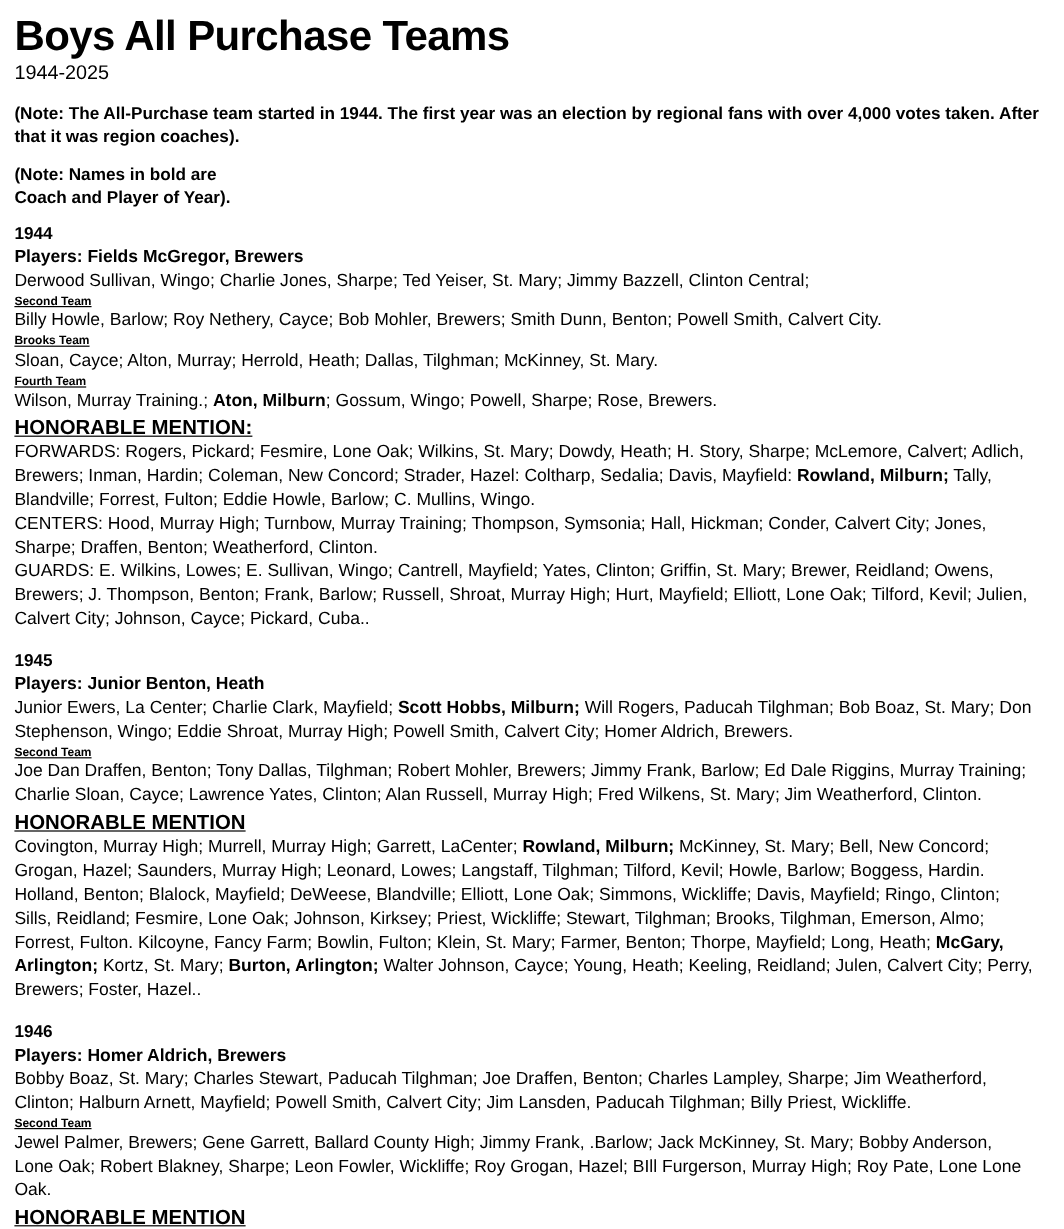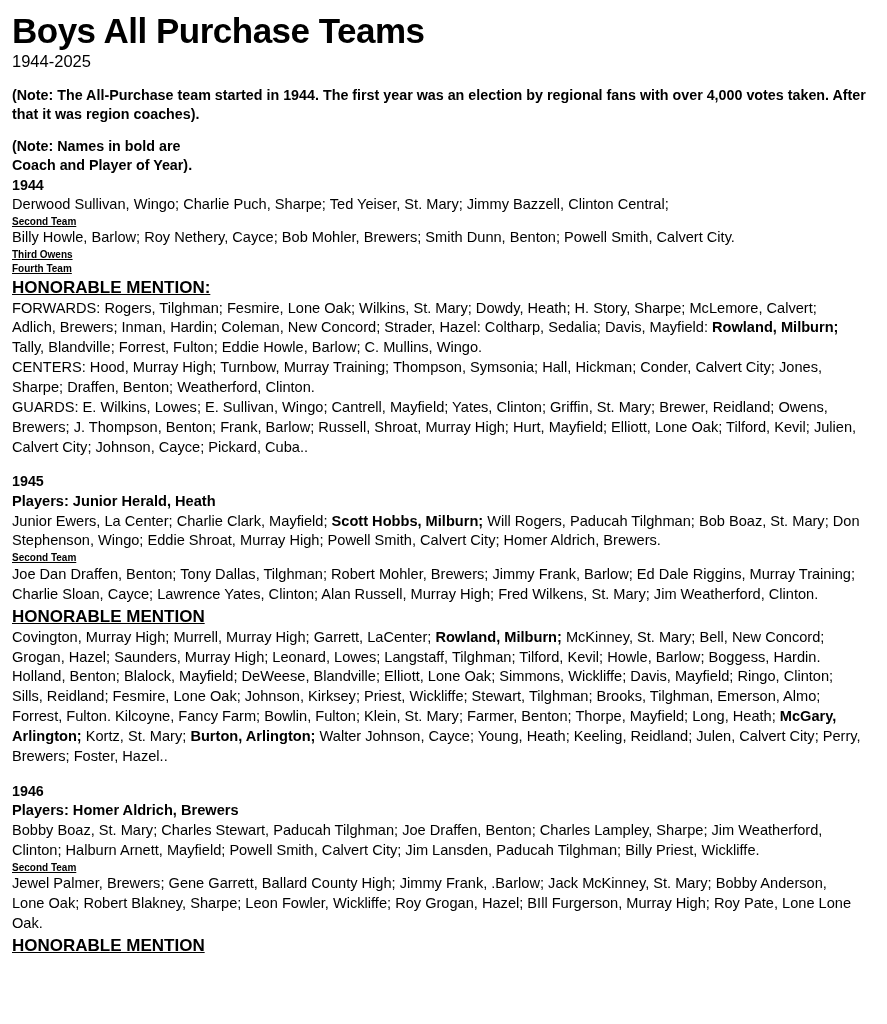--- a/index.html
+++ b/index.html
@@ -37,21 +37,21 @@
     margin: 0 0 14px 0;
   }
   .note {
     font-size: 14.3px;
     font-weight: bold;
     line-height: 1.33;
     margin: 0 0 13px 0;
     max-width: 862px;
   }
   .note.tight {
-    margin-bottom: 1px;
+    margin-bottom: 11px;
   }
   .year-block {
     margin: 0 12px 15px 0;
   }
   .year-heading {
     font-size: 14.3px;
     font-weight: bold;
     line-height: 1.36;
     margin: 0;
   }
@@ -98,38 +98,41 @@
 
   <h1 class="doc-title">Boys All Purchase Teams</h1>
   <div class="doc-subtitle">1944-2025</div>
 
   <p class="note">(Note: The All-Purchase team started in 1944. The first year was an election by regional fans with over 4,000 votes taken. After that it was region coaches).</p>
   <p class="note tight" style="white-space:pre-line;">(Note: Names in bold are
 Coach and Player of Year).</p>
 
   <section class="year-block">
     <div class="year-heading">1944</div>
-    <div class="body-line">Derwood Sullivan, Wingo; Charlie Puch, Sharpe; Ted Yeiser, St. Mary; Jimmy Bazzell, Clinton Central;</div>
+    <div class="players-line">Players: Fields McGregor, Brewers</div>
+    <div class="body-line">Derwood Sullivan, Wingo; Charlie Jones, Sharpe; Ted Yeiser, St. Mary; Jimmy Bazzell, Clinton Central;</div>
 
     <div class="team-label"><span>Second Team </span></div>
     <div class="body-line">Billy Howle, Barlow; Roy Nethery, Cayce; Bob Mohler, Brewers; Smith Dunn, Benton; Powell Smith, Calvert City.</div>
 
-    <div class="team-label"><span>Third Owens</span></div>
+    <div class="team-label"><span>Brooks Team</span></div>
+    <div class="body-line">Sloan, Cayce; Alton, Murray; Herrold, Heath; Dallas, Tilghman; McKinney, St. Mary.</div>
 
     <div class="team-label"><span>Fourth Team</span></div>
+    <div class="body-line"><span>Wilson, Murray Training.; </span><b>Aton, Milburn</b><span>;  Gossum, Wingo; Powell, Sharpe; Rose, Brewers.</span></div>
 
     <div class="hm-label"><span>HONORABLE MENTION:</span></div>
-    <div class="body-line"><span>FORWARDS: Rogers, Tilghman; Fesmire, Lone Oak; Wilkins, St. Mary; Dowdy, Heath; H. Story, Sharpe; McLemore,  Calvert; Adlich, Brewers; Inman, Hardin; Coleman, New Concord; Strader, Hazel: Coltharp, Sedalia; Davis, Mayfield: </span><b>Rowland, Milburn;</b><span> Tally, Blandville; Forrest, Fulton; Eddie Howle, Barlow; C. Mullins, Wingo.</span></div>
+    <div class="body-line"><span>FORWARDS: Rogers, Pickard; Fesmire, Lone Oak; Wilkins, St. Mary; Dowdy, Heath; H. Story, Sharpe; McLemore,  Calvert; Adlich, Brewers; Inman, Hardin; Coleman, New Concord; Strader, Hazel: Coltharp, Sedalia; Davis, Mayfield: </span><b>Rowland, Milburn;</b><span> Tally, Blandville; Forrest, Fulton; Eddie Howle, Barlow; C. Mullins, Wingo.</span></div>
     <div class="body-line">CENTERS: Hood, Murray High; Turnbow, Murray Training; Thompson, Symsonia; Hall, Hickman; Conder, Calvert City; Jones, Sharpe; Draffen, Benton; Weatherford, Clinton.</div>
     <div class="body-line">GUARDS: E. Wilkins, Lowes; E. Sullivan, Wingo; Cantrell, Mayfield; Yates, Clinton; Griffin, St. Mary; Brewer, Reidland; Owens, Brewers; J. Thompson, Benton; Frank, Barlow; Russell, Shroat, Murray High; Hurt, Mayfield; Elliott, Lone Oak; Tilford, Kevil; Julien, Calvert City; Johnson, Cayce; Pickard, Cuba..</div>
   </section>
 
   <section class="year-block">
     <div class="year-heading">1945</div>
-    <div class="players-line">Players: Junior Herald, Heath</div>
+    <div class="players-line">Players: Junior Benton, Heath</div>
     <div class="body-line"><span>Junior Ewers, La Center; Charlie Clark, Mayfield; </span><b>Scott Hobbs, Milburn;</b><span> Will Rogers, Paducah Tilghman; Bob Boaz, St. Mary; Don Stephenson, Wingo; Eddie Shroat, Murray High; Powell Smith, Calvert City; Homer Aldrich, Brewers.</span></div>
 
     <div class="team-label"><span>Second Team</span></div>
     <div class="body-line">Joe Dan Draffen, Benton; Tony Dallas, Tilghman; Robert Mohler, Brewers; Jimmy Frank, Barlow; Ed Dale Riggins, Murray Training; Charlie Sloan, Cayce; Lawrence Yates, Clinton; Alan Russell, Murray High; Fred Wilkens, St. Mary; Jim Weatherford, Clinton.</div>
 
     <div class="hm-label"><span>HONORABLE MENTION</span></div>
     <div class="body-line"><span>Covington, Murray High; Murrell, Murray High; Garrett, LaCenter; </span><b>Rowland, Milburn;</b><span> McKinney, St. Mary; Bell, New Concord; Grogan, Hazel; Saunders, Murray High; Leonard, Lowes; Langstaff, Tilghman; Tilford, Kevil; Howle, Barlow; Boggess, Hardin. Holland, Benton; Blalock, Mayfield; DeWeese, Blandville; Elliott, Lone Oak; Simmons, Wickliffe; Davis, Mayfield; Ringo, Clinton; Sills, Reidland; Fesmire, Lone Oak; Johnson, Kirksey; Priest, Wickliffe; Stewart, Tilghman; Brooks, Tilghman, Emerson, Almo; Forrest, Fulton. Kilcoyne, Fancy Farm; Bowlin, Fulton; Klein, St. Mary; Farmer, Benton; Thorpe, Mayfield; Long, Heath; </span><b>McGary, Arlington;</b><span> Kortz, St. Mary; </span><b>Burton, Arlington;</b><span> Walter Johnson, Cayce; Young, Heath; Keeling, Reidland; Julen, Calvert City; Perry, Brewers; Foster, Hazel..</span></div>
   </section>
 
   <section class="year-block">

